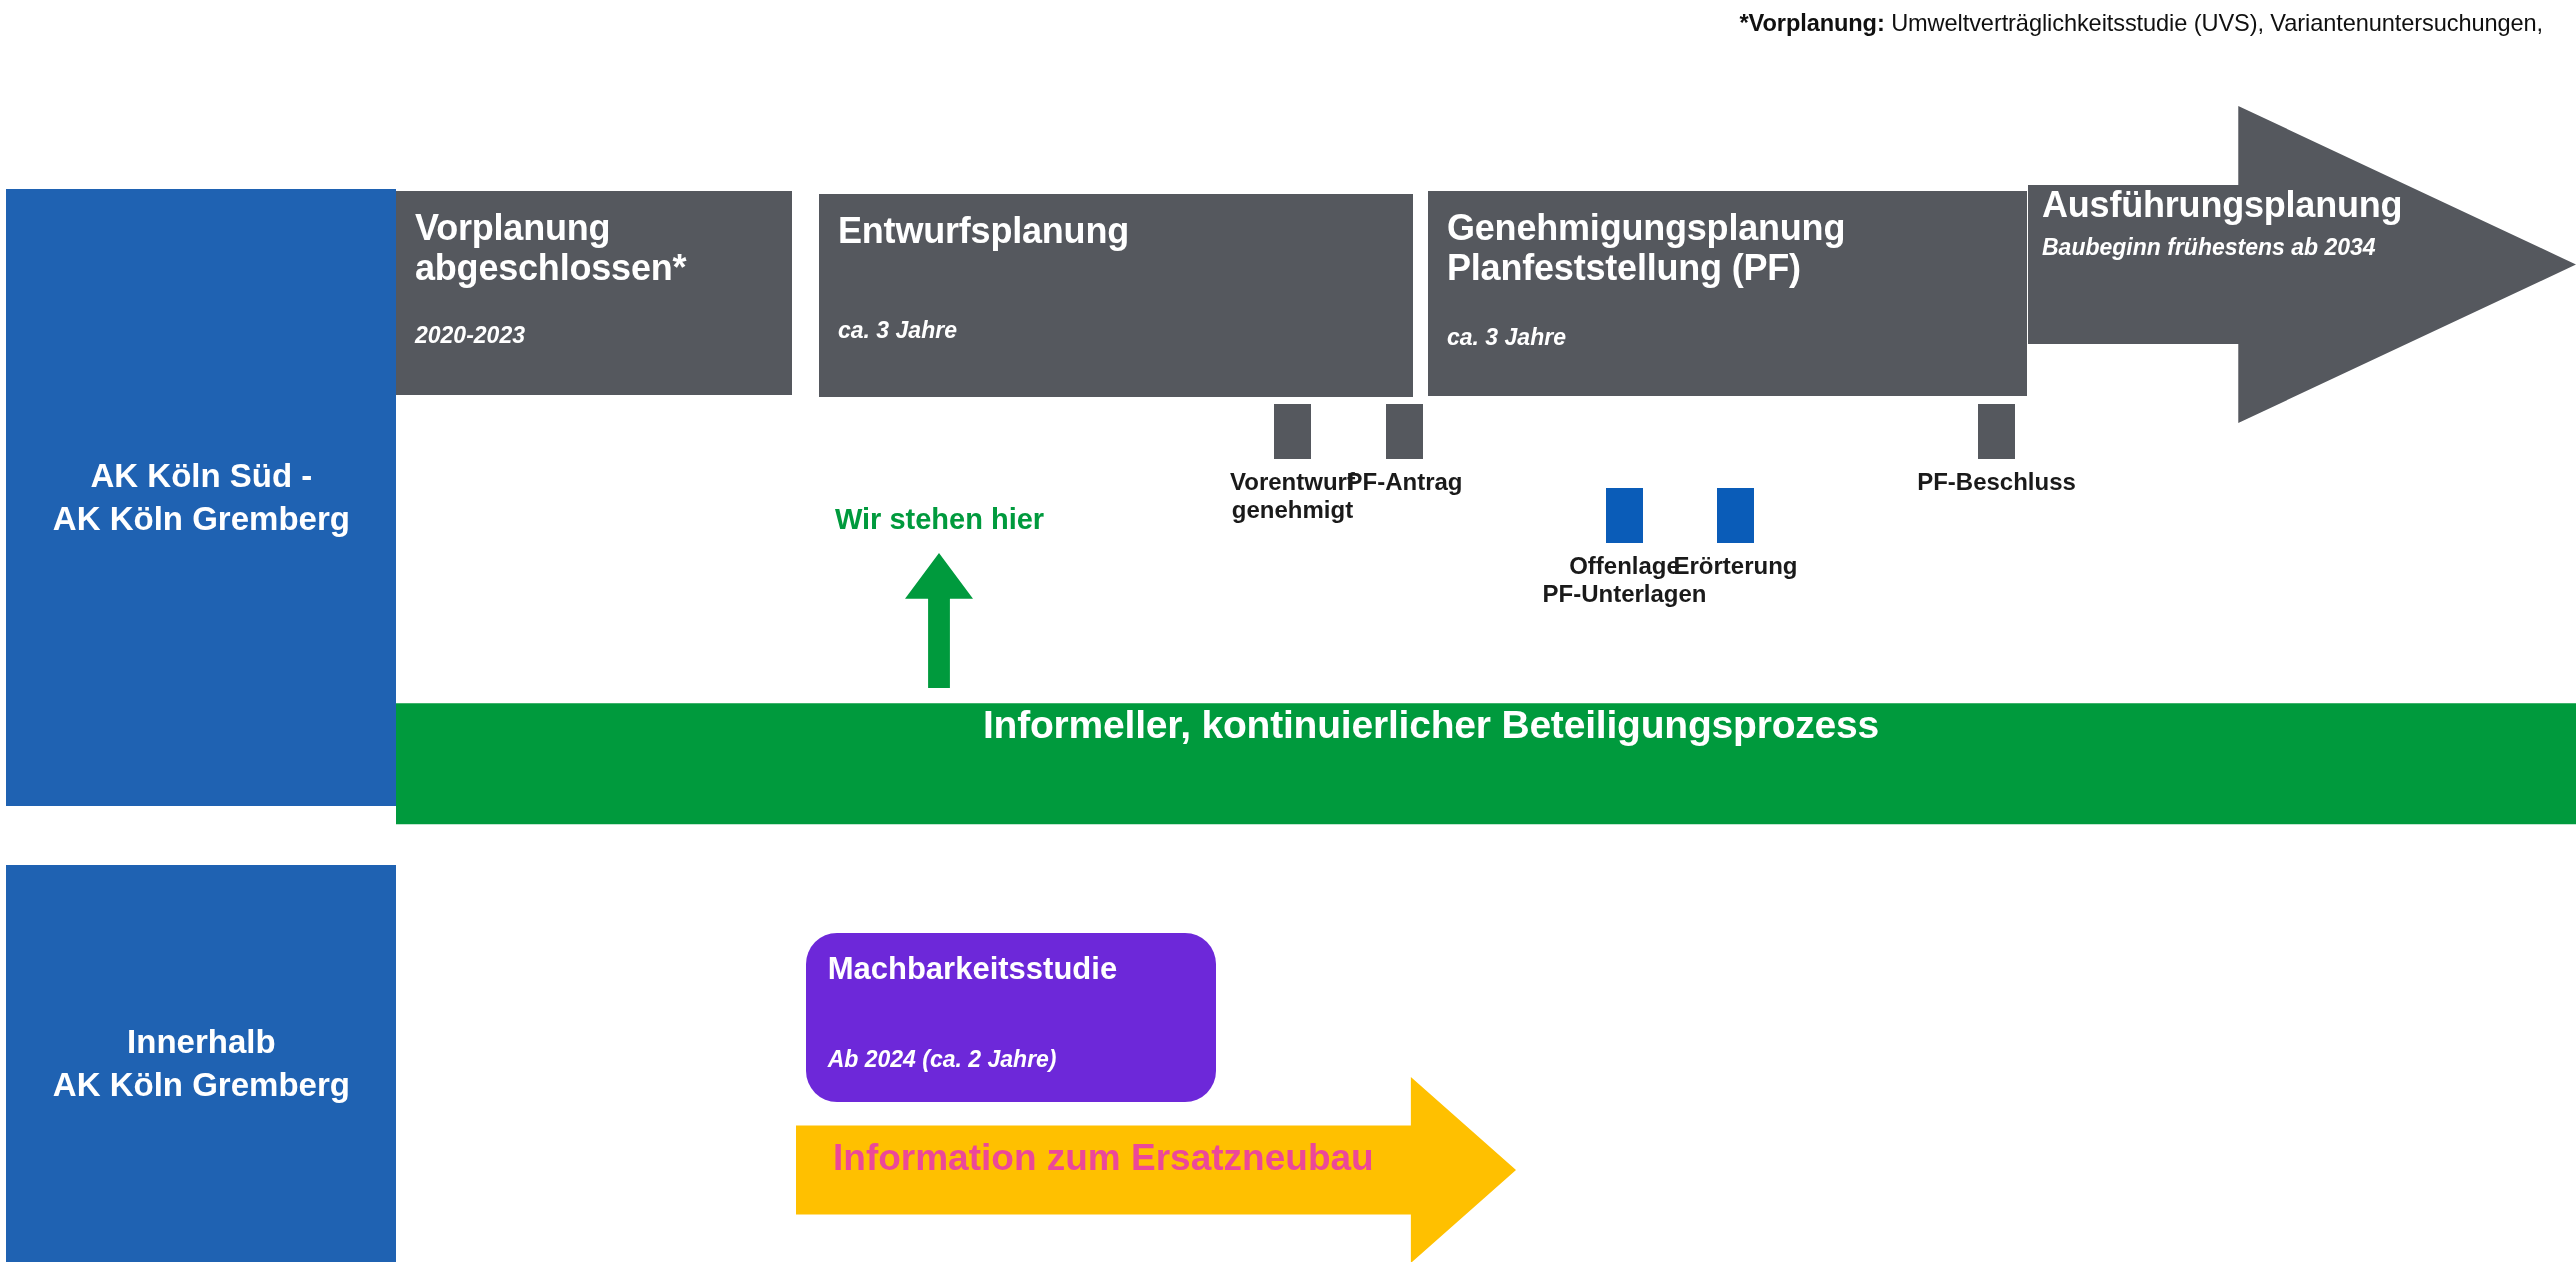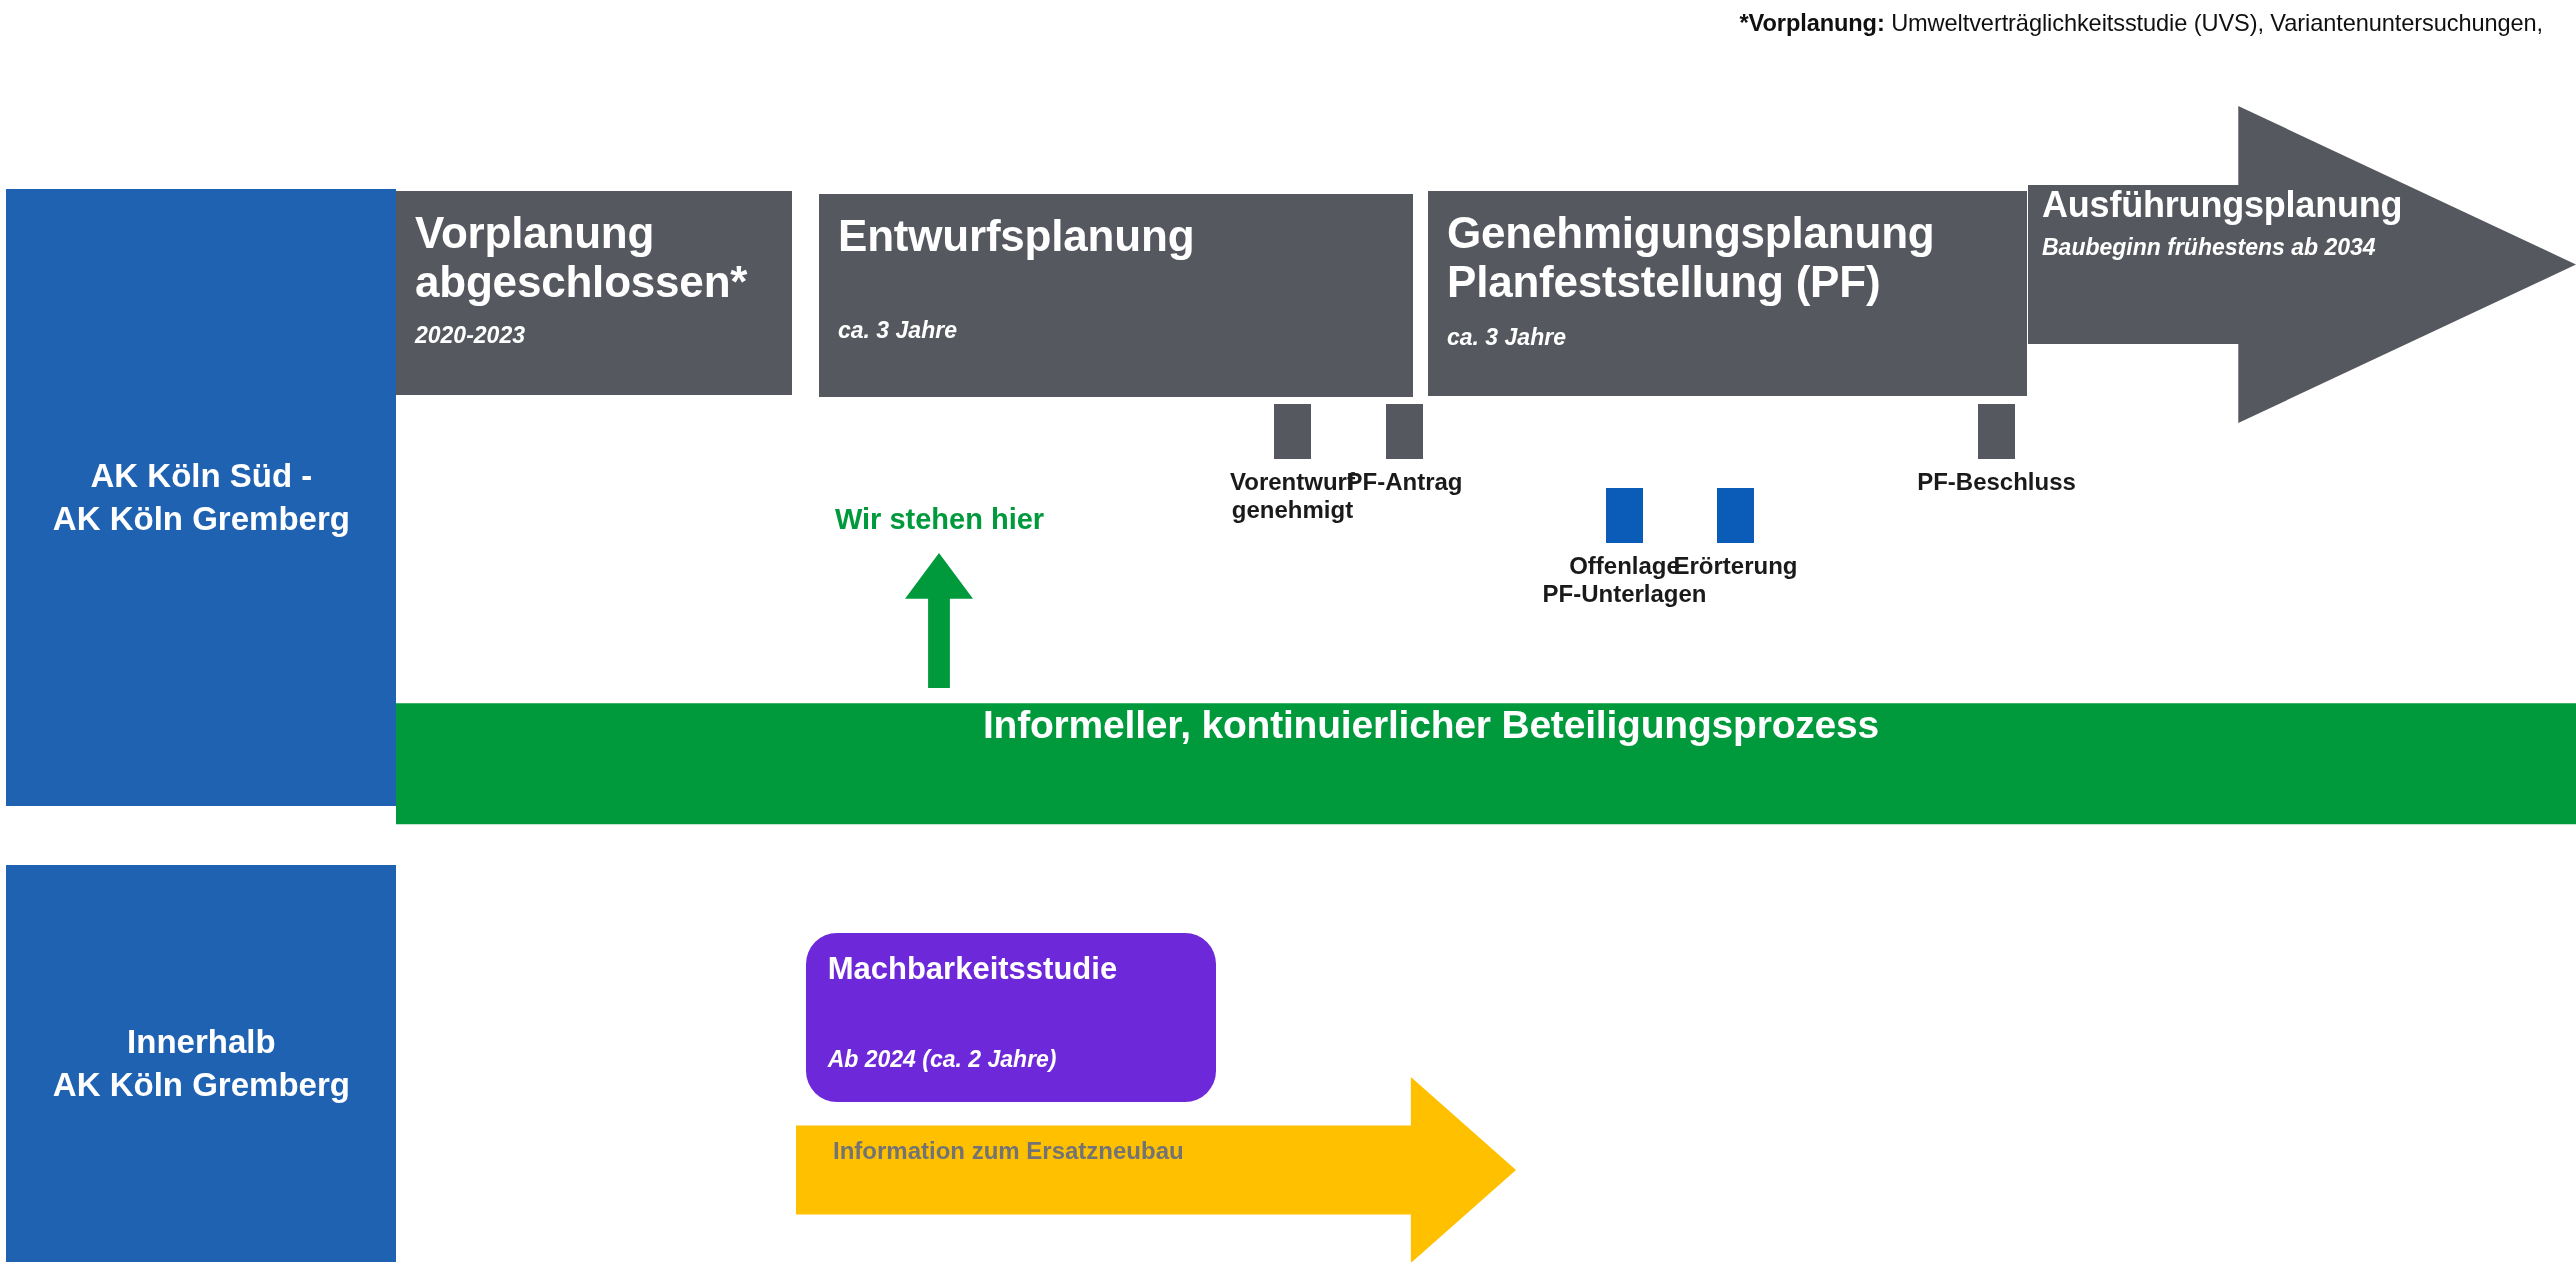--- a/index.html
+++ b/index.html
@@ -45,21 +45,21 @@
 
   
   .phase{
     position:absolute;
     background:#55585e;
     color:#ffffff;
     box-sizing:border-box;
     padding:16.6px 19px 0 19px;
   }
   .phase .title{
-    font-size:44px;
+    font-size:36px;
     font-weight:bold;
     line-height:1.12;
     letter-spacing:-0.2px;
   }
   .phase .sub{
     position:absolute;
     left:19px;
     bottom:0;
     font-size:23px;
     font-style:italic;
@@ -162,22 +162,22 @@
 
   
   #yellow-arrow{
     position:absolute;
     left:796px;top:1077px;width:720px;height:186px;
   }
   #yellow-arrow svg{display:block;width:100%;height:100%;}
   #yellow-arrow .y-text{
     position:absolute;
     left:37px;top:60px;
-    color:#737373;
-    font-size:24px;
+    color:#ec4899;
+    font-size:37px;
     font-weight:bold;
     white-space:nowrap;
   }
 </style>
 </head>
 <body>
 
 <div class="stage">
 
   <div class="footnote">

